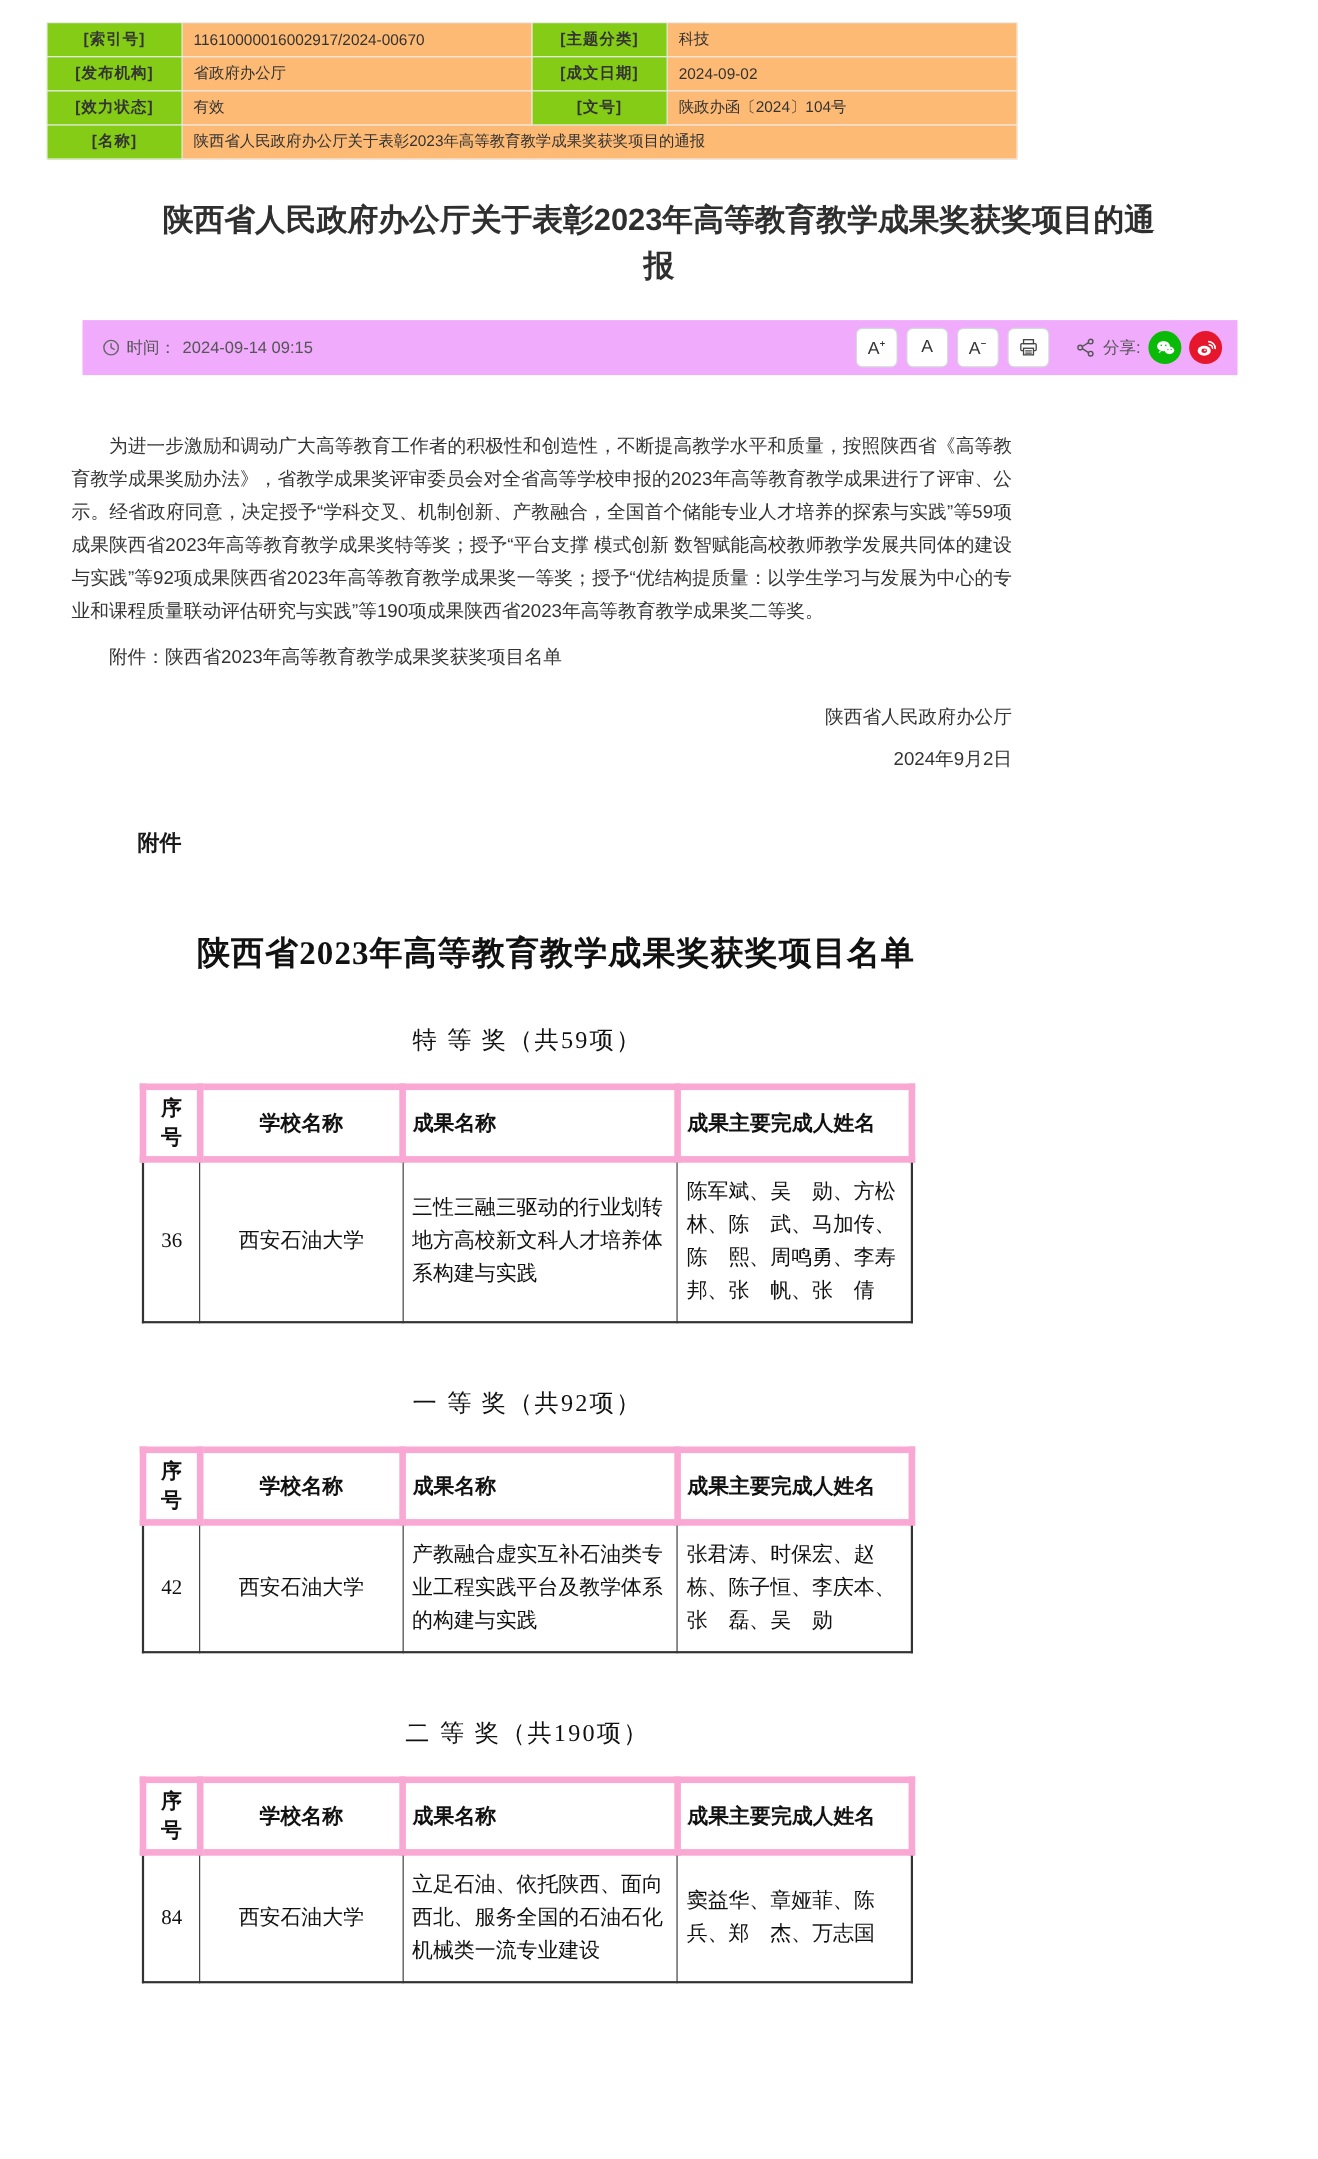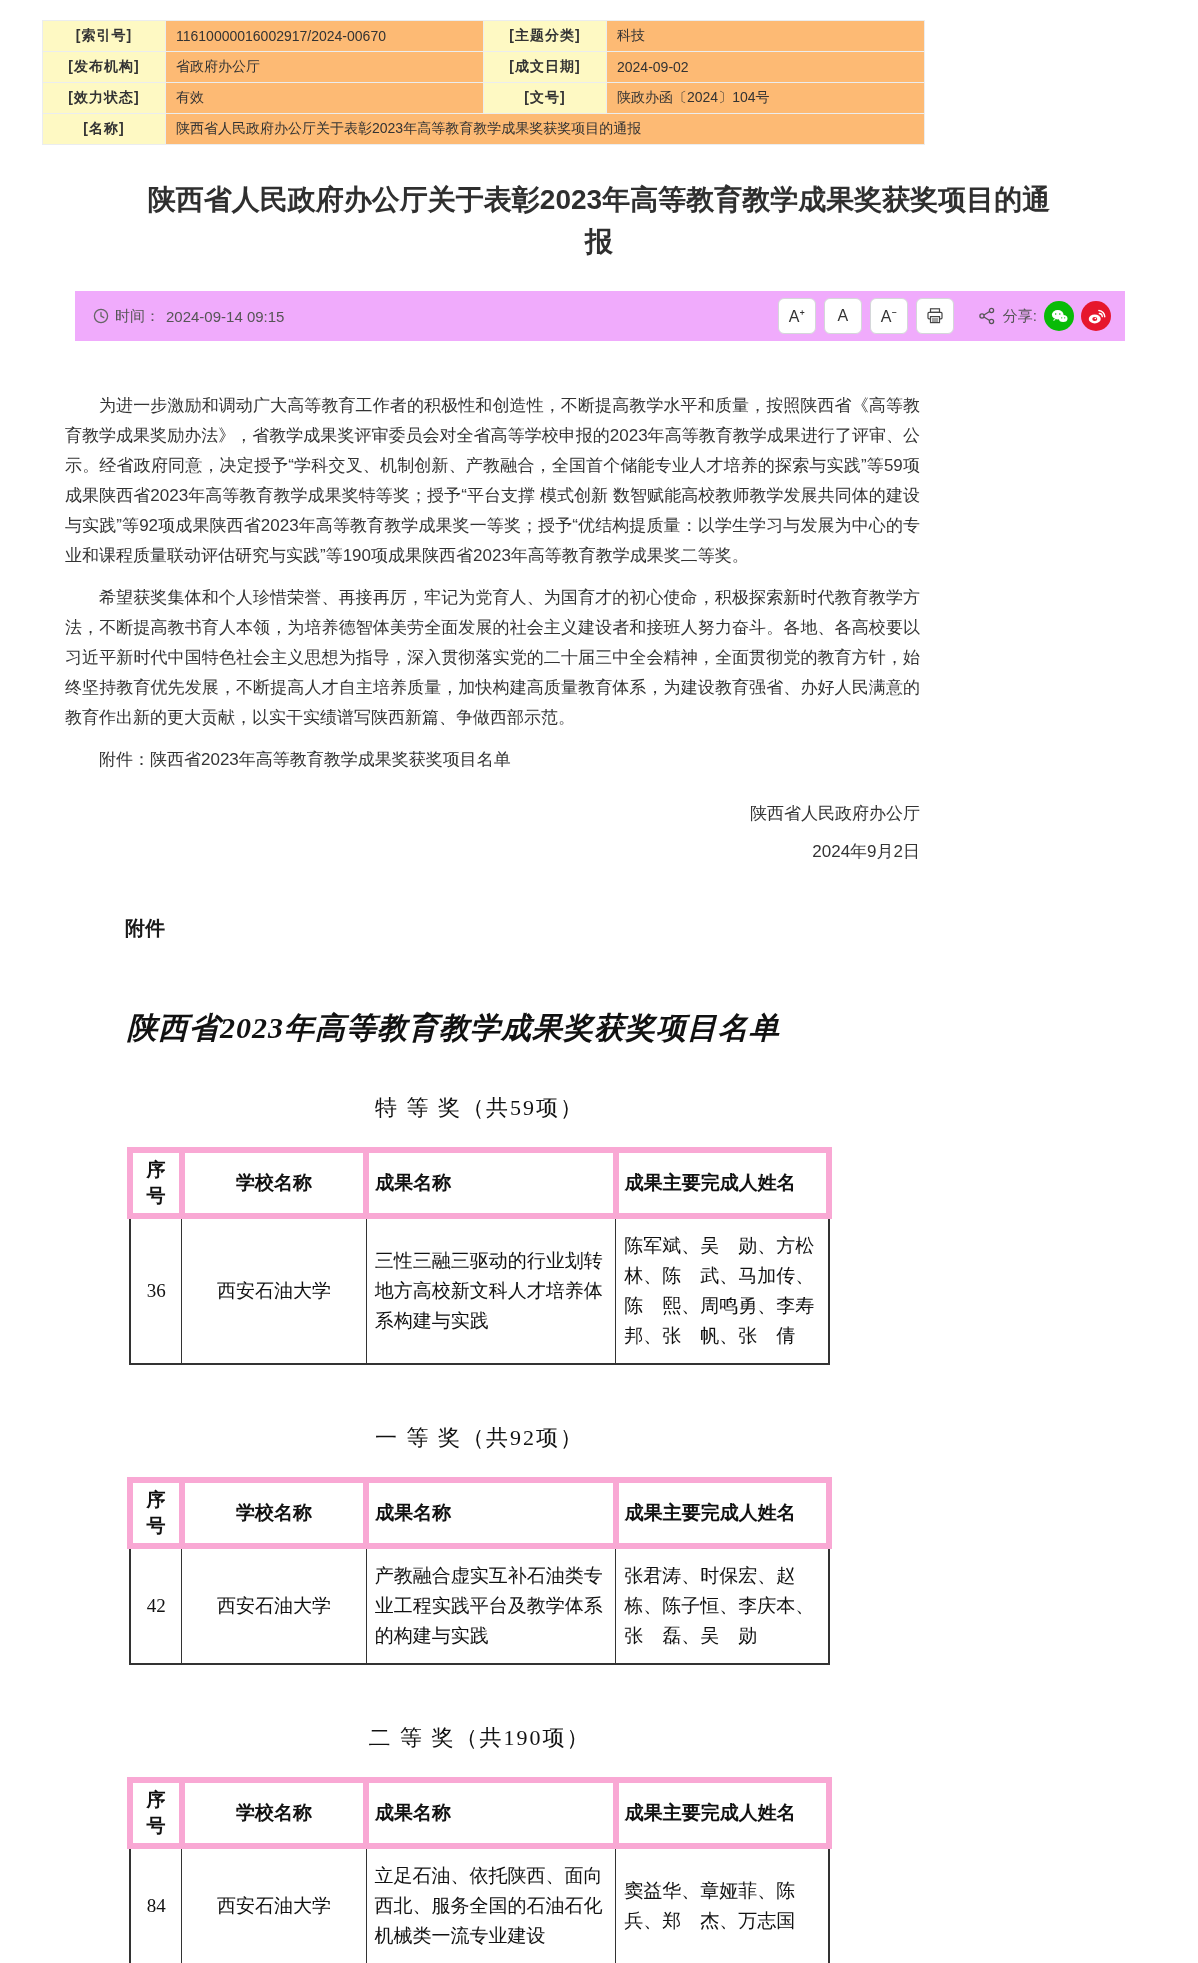--- a/index.html
+++ b/index.html
@@ -24,21 +24,21 @@
     height: 31px;
     padding: 2px 10px;
     background: #fdba74;
     color: #333;
   }
   .meta-table .m-label {
     width: 123px;
     text-align: center;
     font-weight: bold;
     letter-spacing: 1px;
-    background: #fef9c3;
+    background: #84cc16;
   }
   .meta-table .m-value { text-align: left; }
 
   
   .doc-title {
     margin: 34px auto 0;
     width: 920px;
     text-align: center;
     font-size: 28px;
     line-height: 42px;
@@ -122,27 +122,26 @@
     font-weight: bold;
     color: #1a1a1a;
   }
   .att-inner {
     width: 705px;
     margin-left: 127px;
     font-family: "Liberation Serif", serif;
   }
   .att-title {
     margin-top: 66px;
-    text-align: left;
+    text-align: right;
     font-size: 30px;
     font-weight: bold;
     letter-spacing: 1px;
     color: #111;
     font-family: "Liberation Serif", serif;
-    font-style: italic;
   }
   .award-heading {
     margin: 44px 0 24px;
     text-align: center;
     font-size: 22px;
     font-weight: 500;
     letter-spacing: 2px;
     color: #111;
     font-family: "Liberation Serif", serif;
   }
@@ -263,21 +262,20 @@
               <path d="M15.5 5.5 a7.5 7.5 0 0 1 7 7.4" fill="none" stroke="#fff" stroke-width="1.8" stroke-linecap="round"></path>
               <path d="M16 9 a4 4 0 0 1 3.6 3.8" fill="none" stroke="#fff" stroke-width="1.6" stroke-linecap="round"></path>
             </svg>
         </span>
       </div>
     </div>
   </div>
 
   <div class="article-body">
     <p class="indent">为进一步激励和调动广大高等教育工作者的积极性和创造性，不断提高教学水平和质量，按照陕西省《高等教育教学成果奖励办法》，省教学成果奖评审委员会对全省高等学校申报的2023年高等教育教学成果进行了评审、公示。经省政府同意，决定授予“学科交叉、机制创新、产教融合，全国首个储能专业人才培养的探索与实践”等59项成果陕西省2023年高等教育教学成果奖特等奖；授予“平台支撑 模式创新 数智赋能高校教师教学发展共同体的建设与实践”等92项成果陕西省2023年高等教育教学成果奖一等奖；授予“优结构提质量：以学生学习与发展为中心的专业和课程质量联动评估研究与实践”等190项成果陕西省2023年高等教育教学成果奖二等奖。</p>
-    <p class="indent">希望获奖集体和个人珍惜荣誉、再接再厉，牢记为党育人、为国育才的初心使命，积极探索新时代教育教学方法，不断提高教书育人本领，为培养德智体美劳全面发展的社会主义建设者和接班人努力奋斗。各地、各高校要以习近平新时代中国特色社会主义思想为指导，深入贯彻落实党的二十届三中全会精神，全面贯彻党的教育方针，始终坚持教育优先发展，不断提高人才自主培养质量，加快构建高质量教育体系，为建设教育强省、办好人民满意的教育作出新的更大贡献，以实干实绩谱写陕西新篇、争做西部示范。</p>
     <p class="indent">附件：陕西省2023年高等教育教学成果奖获奖项目名单</p>
     <div class="signature">
       <div class="sig-line">陕西省人民政府办公厅</div>
       <div class="sig-line">2024年9月2日</div>
     </div>
   </div>
 
   <div class="attachment">
     <div class="att-label">附件</div>
     <div class="att-inner">

